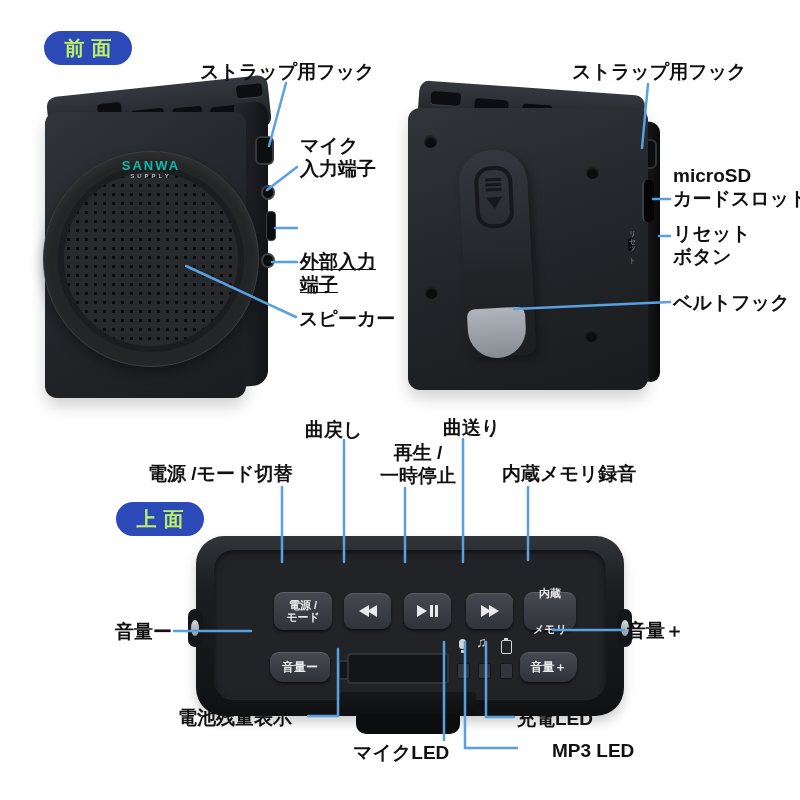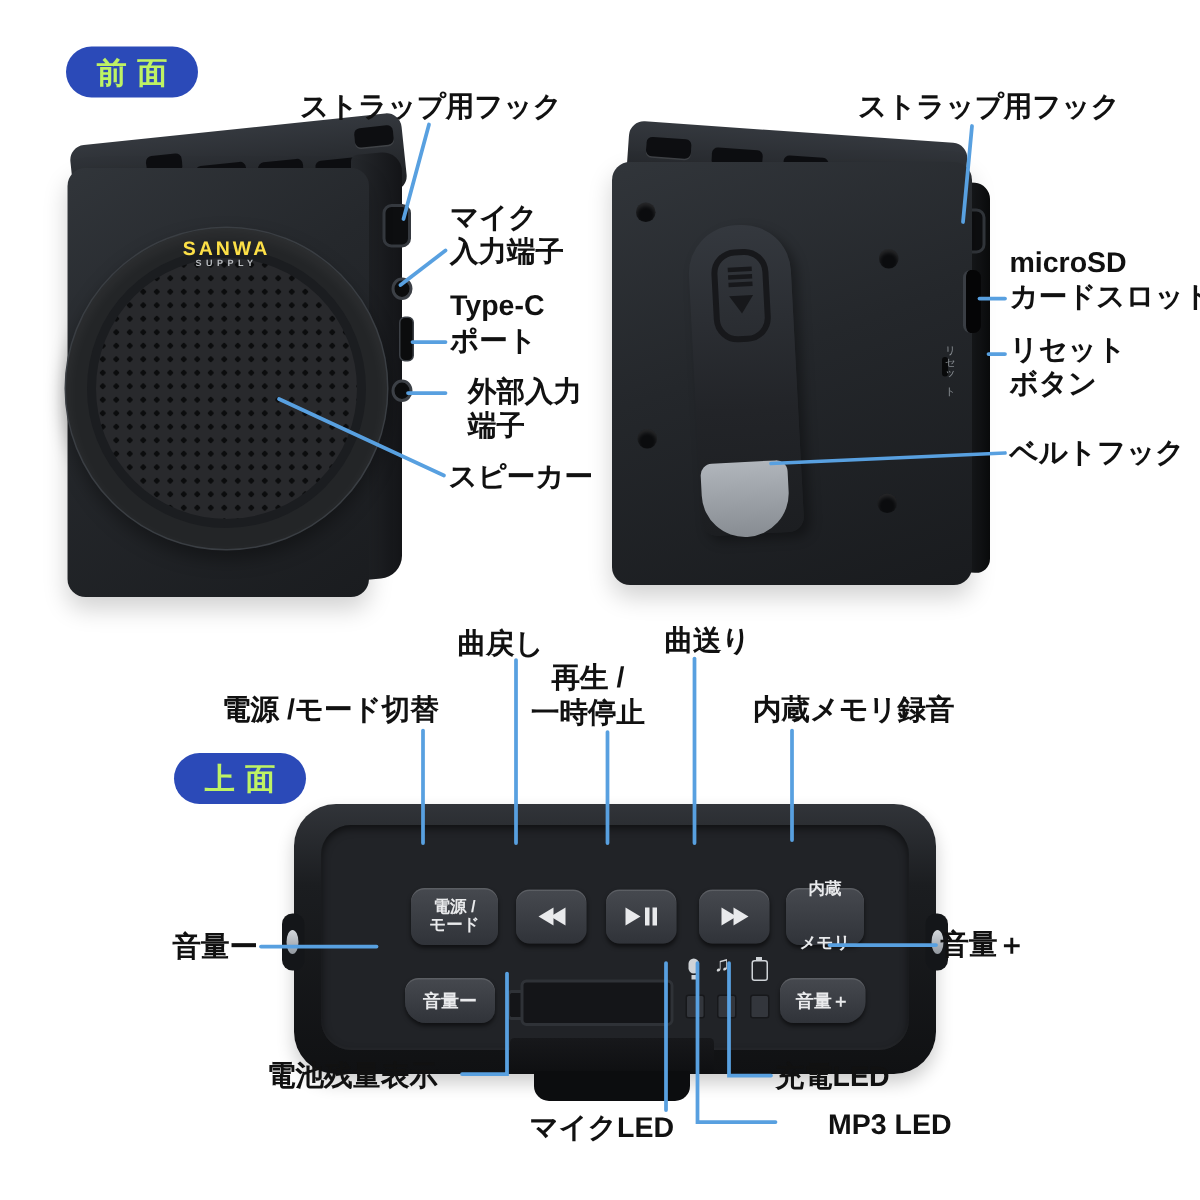--- a/index.html
+++ b/index.html
@@ -13,29 +13,29 @@
          letter-spacing:7px;padding-left:7px;box-sizing:border-box;}
   .badge-front{left:44px;top:31px;}
   .badge-back{left:404px;top:31px;}
   .badge-top{left:116px;top:502px;}
 
   
   .lbl{position:absolute;font-size:19px;font-weight:700;line-height:23px;white-space:nowrap;color:#111;}
   .fl-strap{left:200px;top:60px;}
   .fl-mic{left:300px;top:134px;}
   .fl-typec{left:300px;top:193px;}
-  .fl-aux{left:312px;top:250px;}
+  .fl-aux{left:300px;top:250px;text-decoration:underline;}
   .fl-speaker{left:299px;top:307px;}
   .bl-strap{left:572px;top:60px;}
   .bl-sd{left:673px;top:164px;}
   .bl-reset{left:673px;top:222px;}
   .bl-belt{left:673px;top:291px;}
   .tl-power{left:148px;top:462px;}
   .tl-prev{left:305px;top:418px;}
-  .tl-play{left:344px;top:441px;width:96px;text-align:center;}
+  .tl-play{left:370px;top:441px;width:96px;text-align:center;}
   .tl-next{left:443px;top:416px;}
   .tl-mem{left:502px;top:462px;}
   .tl-volm{left:115px;top:620px;}
   .tl-volp{left:627px;top:619px;}
   .tl-batt{left:178px;top:706px;}
   .tl-micled{left:353px;top:741px;}
   .tl-mp3{left:520px;top:739px;margin-left:32px;}
   .tl-charge{left:517px;top:707px;}
 
   
@@ -61,21 +61,21 @@
            background:linear-gradient(145deg,#31353a 0%,#25282c 40%,#1a1c1f 100%);
            box-shadow:0 8px 16px rgba(0,0,0,0.18);}
   .fv-ring{left:43px;top:151px;width:214px;height:214px;border-radius:50%;
            background:#232527;border:1px solid #3a3e43;
            box-shadow:inset 0 4px 10px rgba(255,255,255,0.06), 0 6px 12px rgba(0,0,0,0.35);}
   .fv-grille{position:absolute;left:14px;top:14px;right:14px;bottom:14px;border-radius:50%;
            background-color:#28292c;
            background-image:radial-gradient(#0b0c0d 1.7px, transparent 1.9px);
            background-size:9px 9px;border:6px solid #1b1d20;}
   .fv-brand{position:absolute;left:0;top:7px;width:100%;text-align:center;z-index:2;}
-  .fv-brand .b1{font-size:13px;font-weight:700;letter-spacing:2px;color:#fde047;line-height:13px;}
+  .fv-brand .b1{font-size:13px;font-weight:700;letter-spacing:2px;color:#14b8a6;line-height:13px;}
   .fv-brand .b2{font-size:6px;font-weight:700;letter-spacing:3px;color:#b9bcc0;line-height:8px;}
   .fv-hook{left:255px;top:136px;width:15px;height:25px;border-radius:6px;background:#0d0e10;
            border:2px solid #35393f;}
   .jack{background:#0b0c0d;border:2px solid #3c4046;border-radius:50%;}
   .fv-jack-mic{left:261px;top:185px;width:10px;height:11px;}
   .fv-typec{left:266px;top:211px;width:8px;height:28px;border-radius:4px;background:#0b0c0d;border:1px solid #3c4046;}
   .fv-jack-aux{left:261px;top:253px;width:10px;height:11px;}
 
   
   .bv-top{left:418px;top:88px;width:226px;height:50px;border-radius:10px;transform:rotate(4deg);
@@ -271,24 +271,20 @@
     <polyline points="444,642 444,740"></polyline>
     <polyline points="465,642 465,748 517,748"></polyline>
     <polyline points="486,642 486,717 514,717"></polyline>
   </svg>
 
   <div class="lbl fl-strap">ストラップ用フック</div>
   <div class="lbl fl-mic">
     <div>マイク</div>
     <div>入力端子</div>
   </div>
-  <div class="lbl fl-typec">
-    <div>Type-C</div>
-    <div>ポート</div>
-  </div>
   <div class="lbl fl-aux">
     <div>外部入力</div>
     <div>端子</div>
   </div>
   <div class="lbl fl-speaker">スピーカー</div>
 
   <div class="lbl bl-strap">ストラップ用フック</div>
   <div class="lbl bl-sd">
     <div>microSD</div>
     <div>カードスロット</div>

